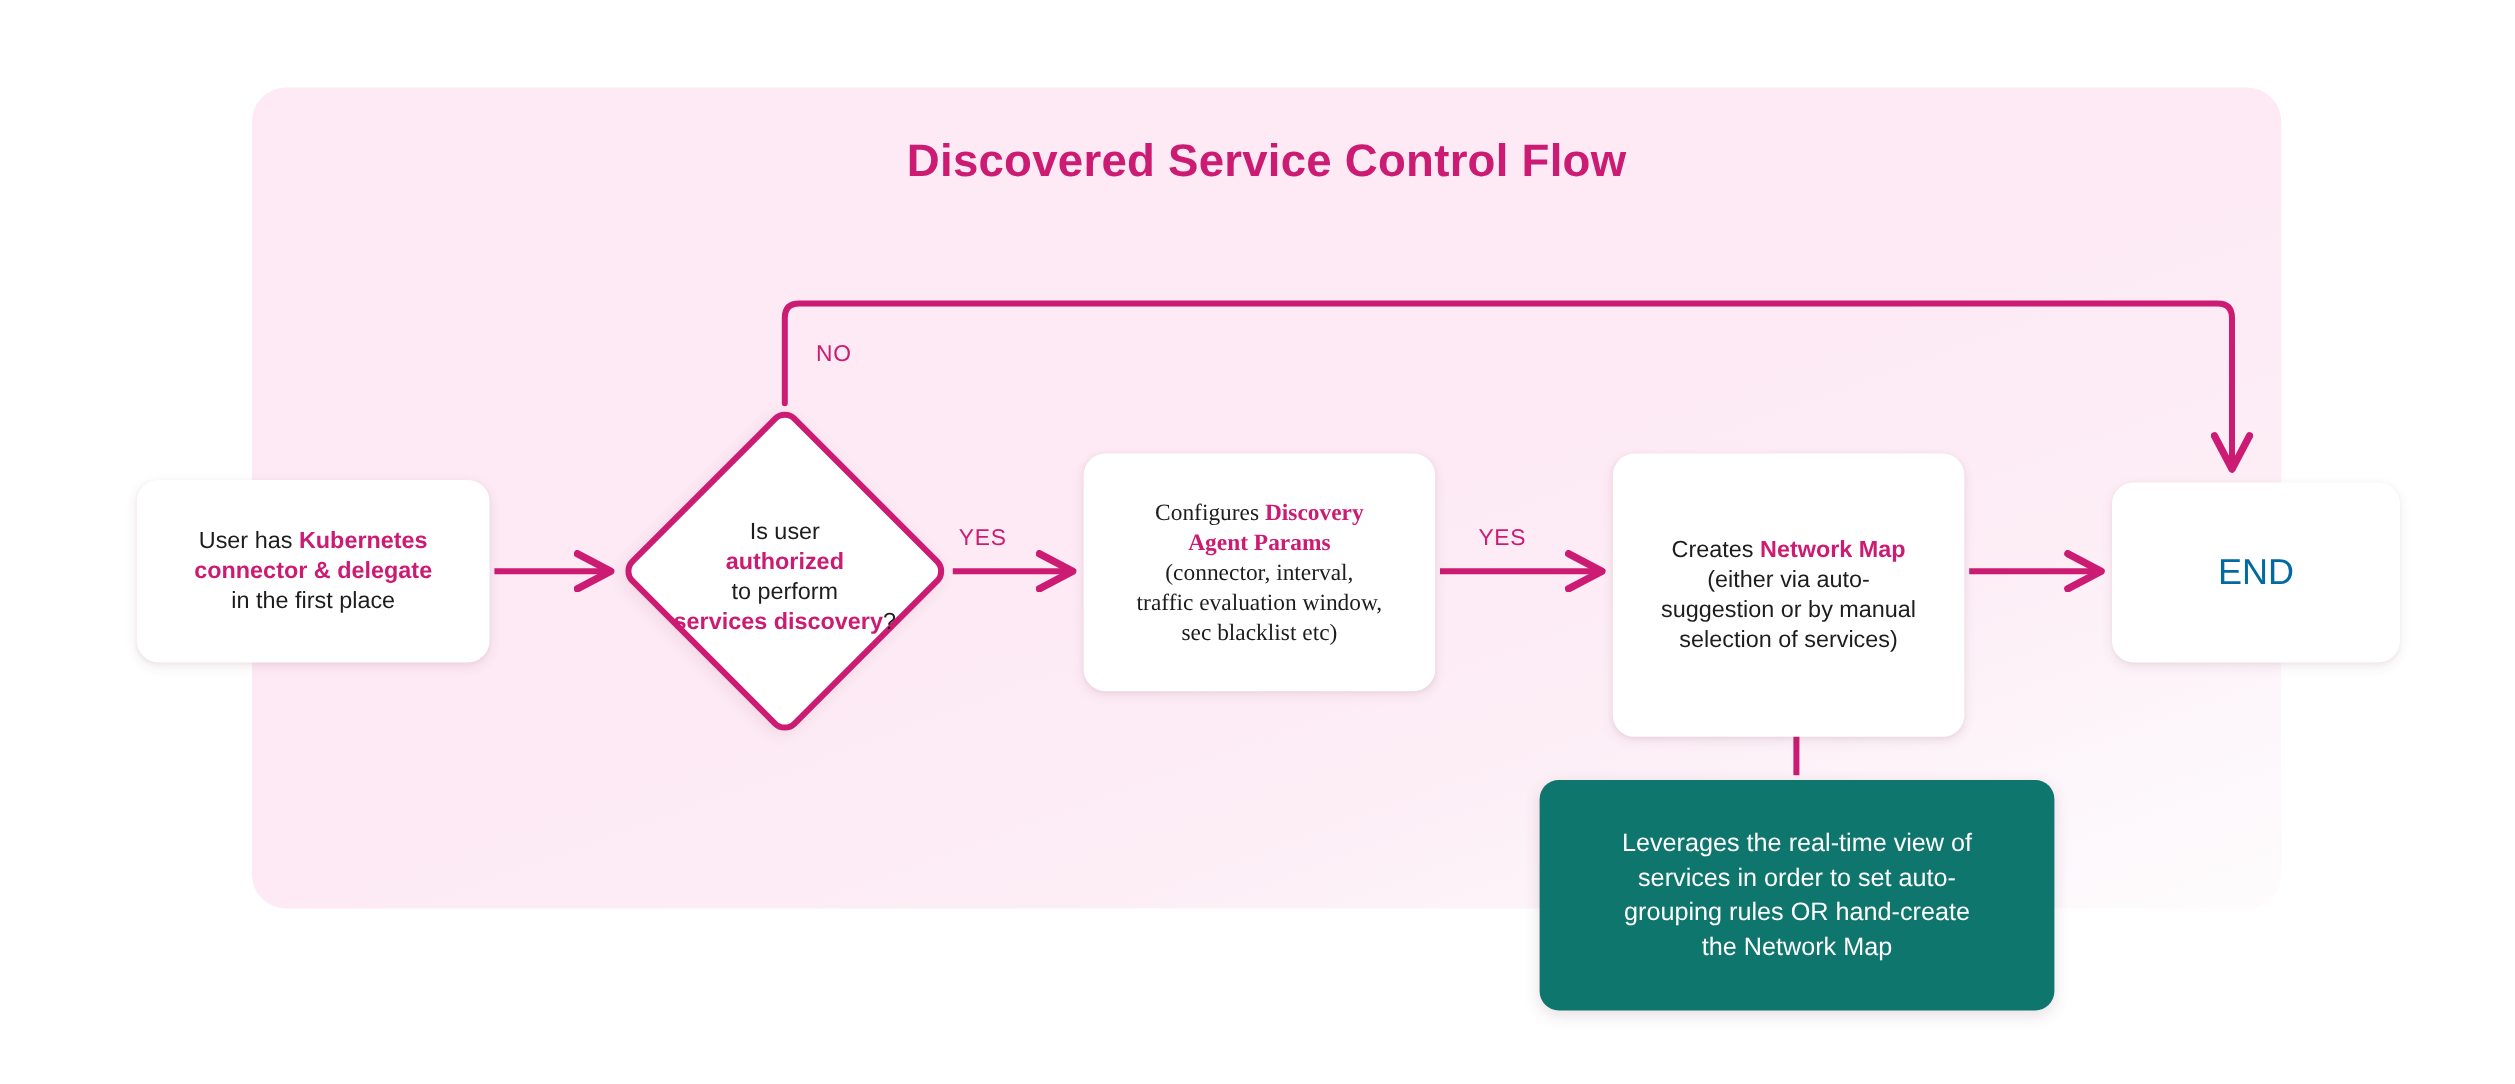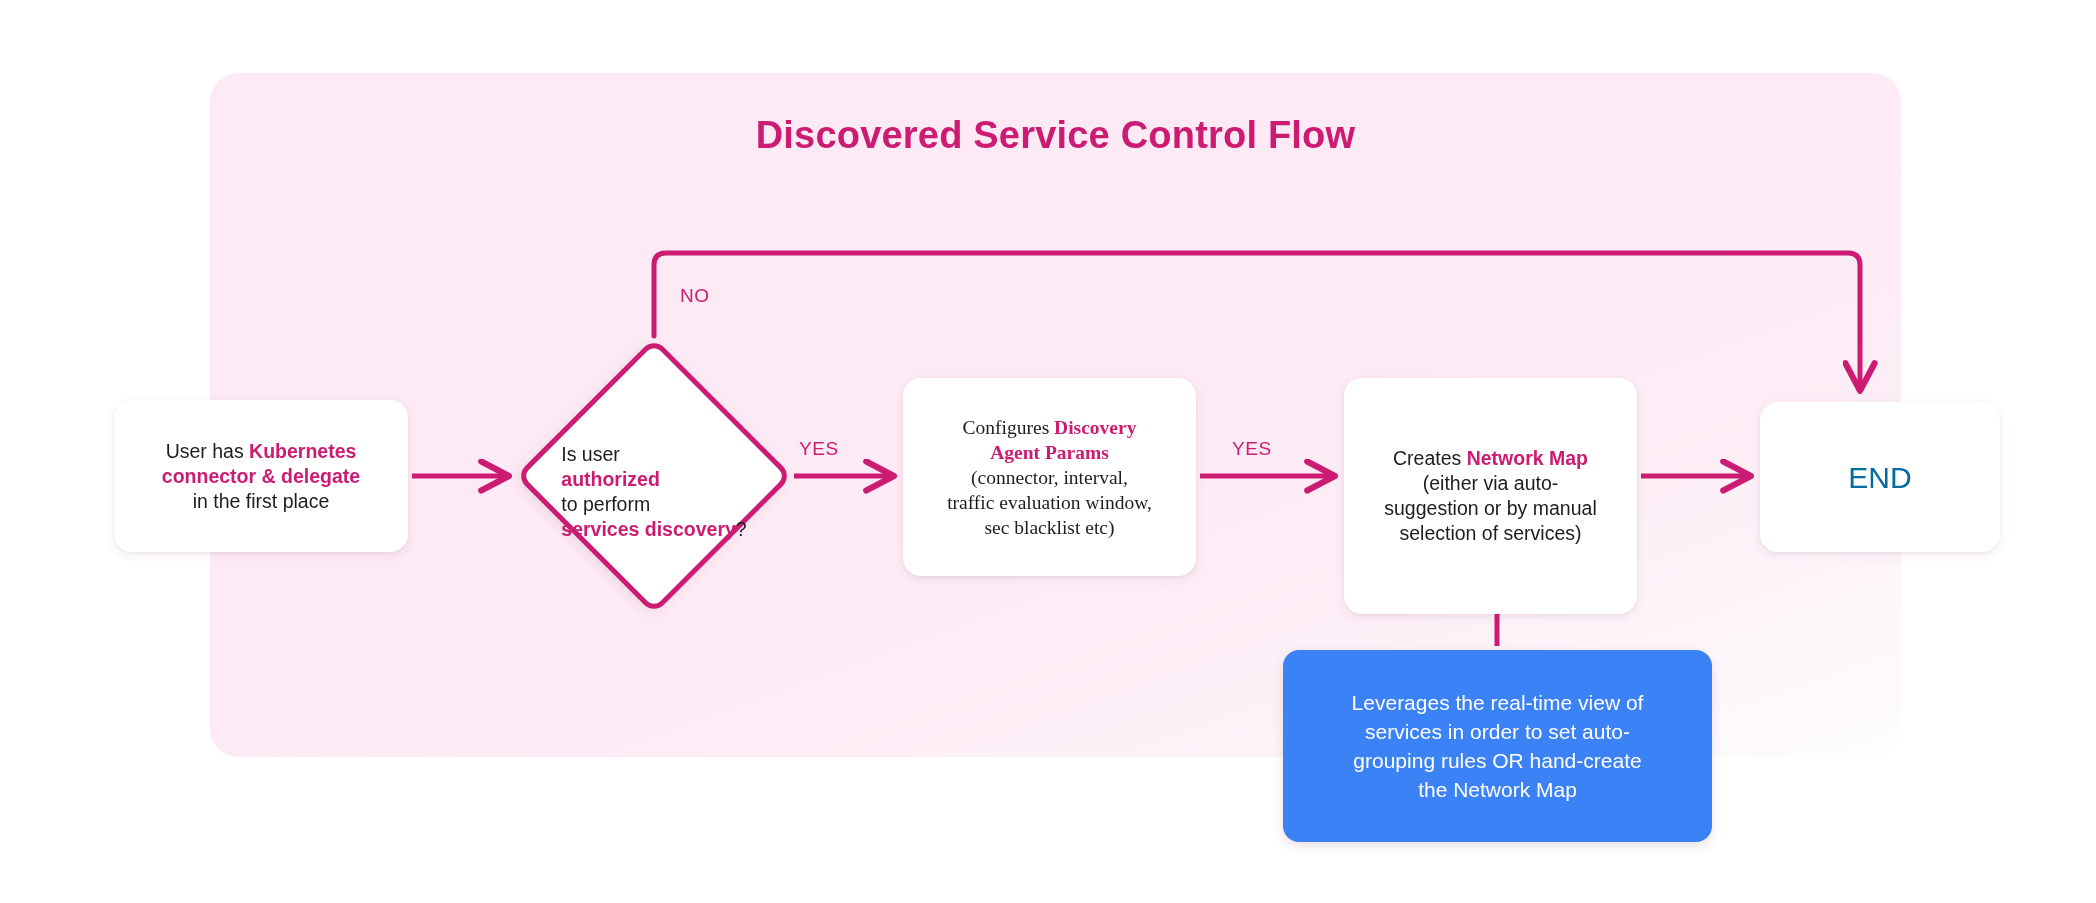--- a/index.html
+++ b/index.html
@@ -92,41 +92,42 @@
     background: #ffffff;
     border: 5px solid #cc1b72;
     border-radius: 14px;
     transform: rotate(45deg);
     box-shadow: 0 4px 12px rgba(120, 60, 90, 0.10);
     box-sizing: border-box;
   }
   #node-decision .diamond-label {
     position: absolute;
     left: 0;
-    top: 16px;
+    top: 5px;
     width: 272px;
     height: 272px;
     display: flex;
     align-items: center;
     justify-content: center;
+    text-align: center;
   }
   #node-decision .node-text {
     font-size: 19.5px;
     line-height: 25px;
     padding: 0;
   }
 
   
   #note-callout {
     position: absolute;
     left: 1283px;
     top: 650px;
     width: 429px;
     height: 192px;
-    background: #3b82f6;
+    background: #0f766e;
     border-radius: 16px;
     display: flex;
     align-items: center;
     justify-content: center;
     text-align: center;
     box-shadow: 0 4px 12px rgba(120, 60, 90, 0.16);
     box-sizing: border-box;
   }
   #note-callout .note-text {
     color: #ffffff;

